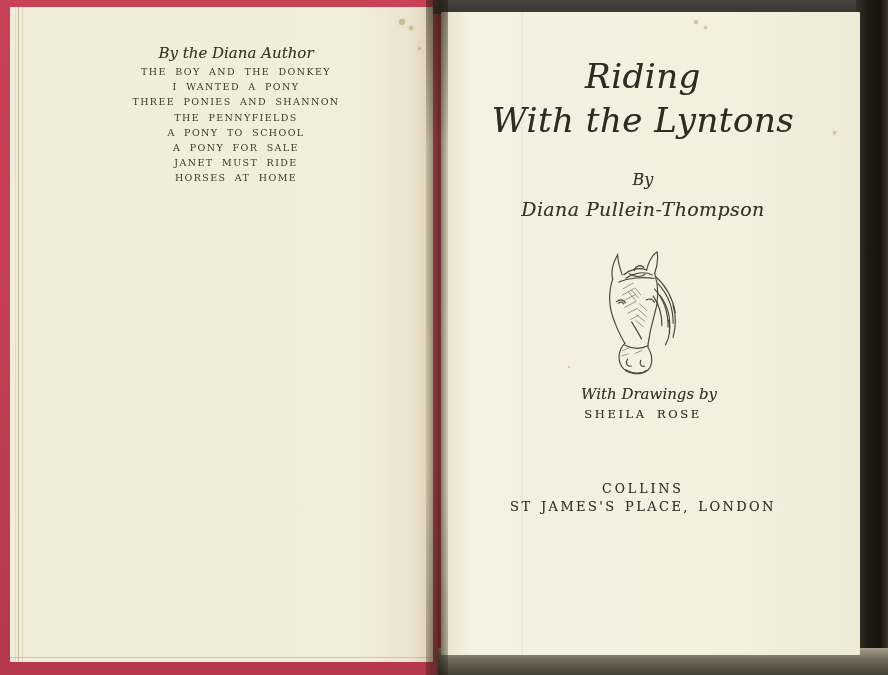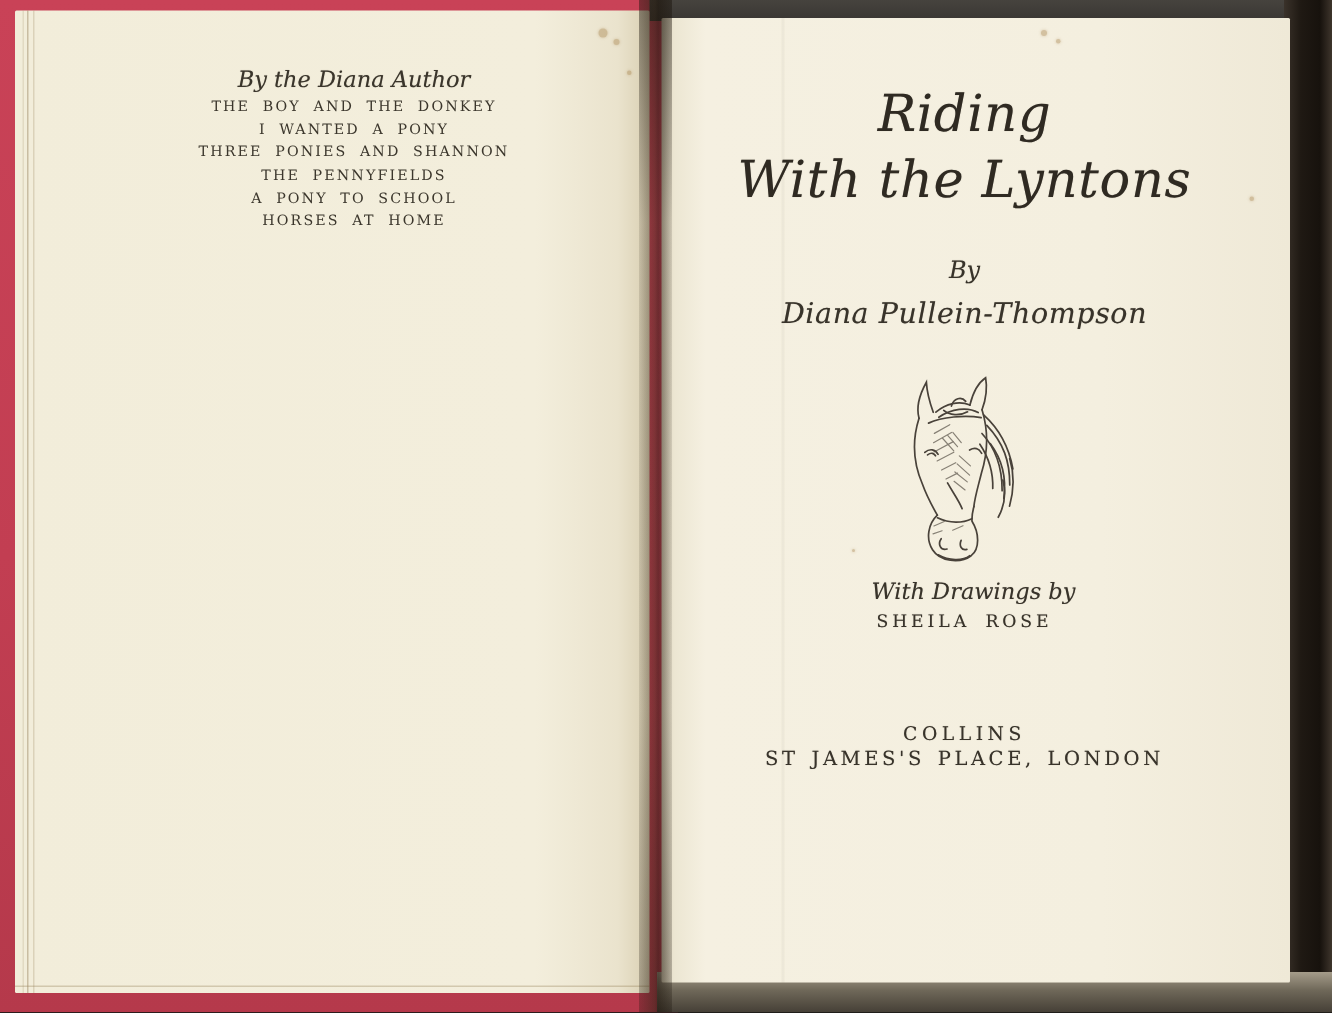--- a/index.html
+++ b/index.html
@@ -87,20 +87,22 @@
     <div class="edge-line e2"></div>
     <div class="lp-bottom-line"></div>
     <div class="lp-text">
       <div class="txt same-author">By the Diana Author</div>
       <div class="lp-list">
         <span class="lp-item">THE BOY AND THE DONKEY</span>
         <span class="lp-item">I WANTED A PONY</span>
         <span class="lp-item">THREE PONIES AND SHANNON</span>
         <span class="lp-item">THE PENNYFIELDS</span>
         <span class="lp-item">A PONY TO SCHOOL</span>
+        <span class="lp-item">A PONY FOR SALE</span>
+        <span class="lp-item">JANET MUST RIDE</span>
         <span class="lp-item">HORSES AT HOME</span>
       </div>
     </div>
   </div>
 
   <div class="right-page">
     <div class="rp-crease"></div>
     <div class="rp-text">
       <div class="txt title-line t1">Riding</div>
       <div class="txt title-line t2">With the Lyntons</div>

